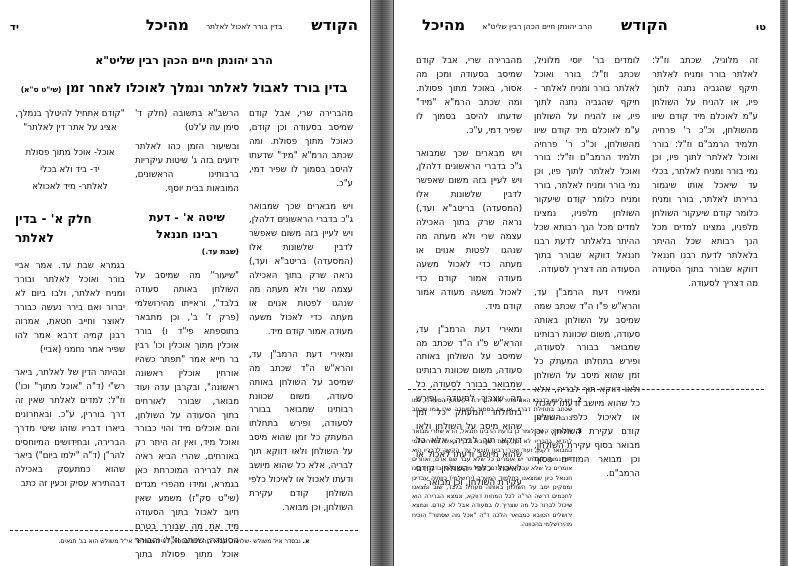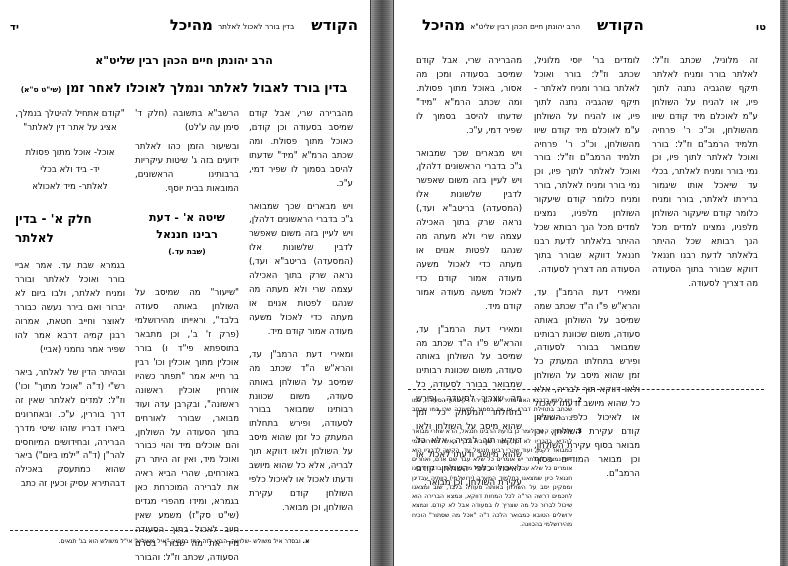--- a/index.html
+++ b/index.html
@@ -56,21 +56,21 @@
     font-weight:bold;font-size:10px;color:#000;
     letter-spacing:0;
   }
   .rh-spacer{flex:1 1 auto;}
   .rh-big{
     font-weight:bold;font-size:15px;color:#000;
     line-height:1;
     margin-left:12px;
   }
   .rh-small{
-    font-size:7.5px;color:#000;padding:0 5px;
+    font-size:7.5px;color:#000;padding:0 17px;
     position:relative;top:-1px;white-space:nowrap;
   }
   .rh-group{display:flex;align-items:baseline;}
 
   
   .titleblock{text-align:center;margin:2px 0 12px 0;}
   .t-author{font-weight:bold;font-size:11px;margin-bottom:13px;}
   .t-maintitle{font-weight:bold;font-size:12.5px;}
   .t-maintitle .src{font-weight:bold;font-size:7.5px;}
 
@@ -95,22 +95,22 @@
   p{margin:0 0 9px 0;}
   p.tight{margin-bottom:5px;}
   .src{font-size:6.5px;}
 
   
   .sec-head{
     text-align:center;font-weight:bold;font-size:11px;
     margin:13px 0 2px 0;
   }
   .sec-sub{
-    text-align:center;font-weight:bold;font-size:7.5px;
-    margin:0 0 28px 0;
+    text-align:right;font-weight:bold;font-size:7.5px;
+    margin:0 0 11px 0;
   }
   .part-head{
     text-align:left;font-weight:bold;font-size:12px;
     margin:16px 0 11px 0;
   }
   .quote-block{margin:0 0 11px 0;text-align:center;font-size:8.6px;}
   .defs{margin:0 0 11px 0;}
   .defs div{margin-bottom:3px;text-align:center;}
 
   

